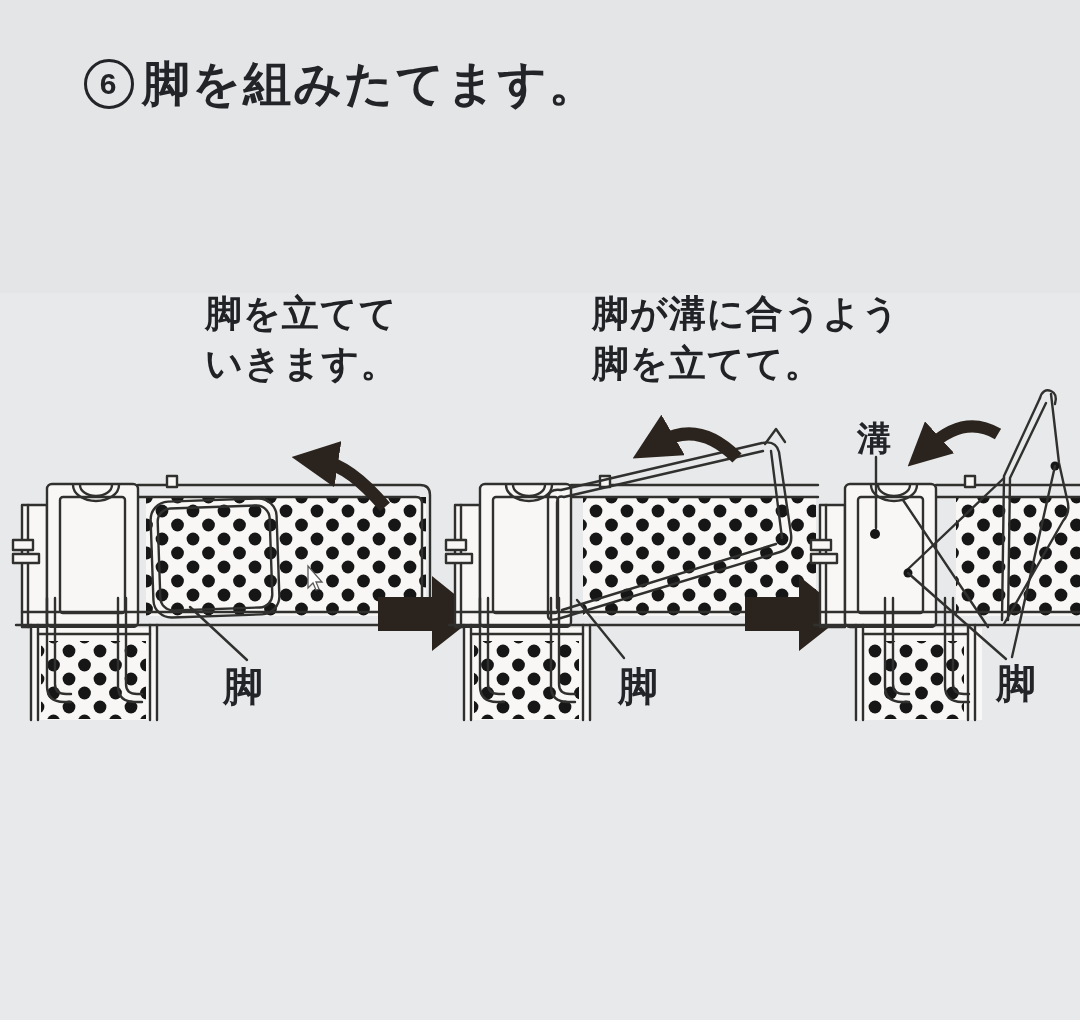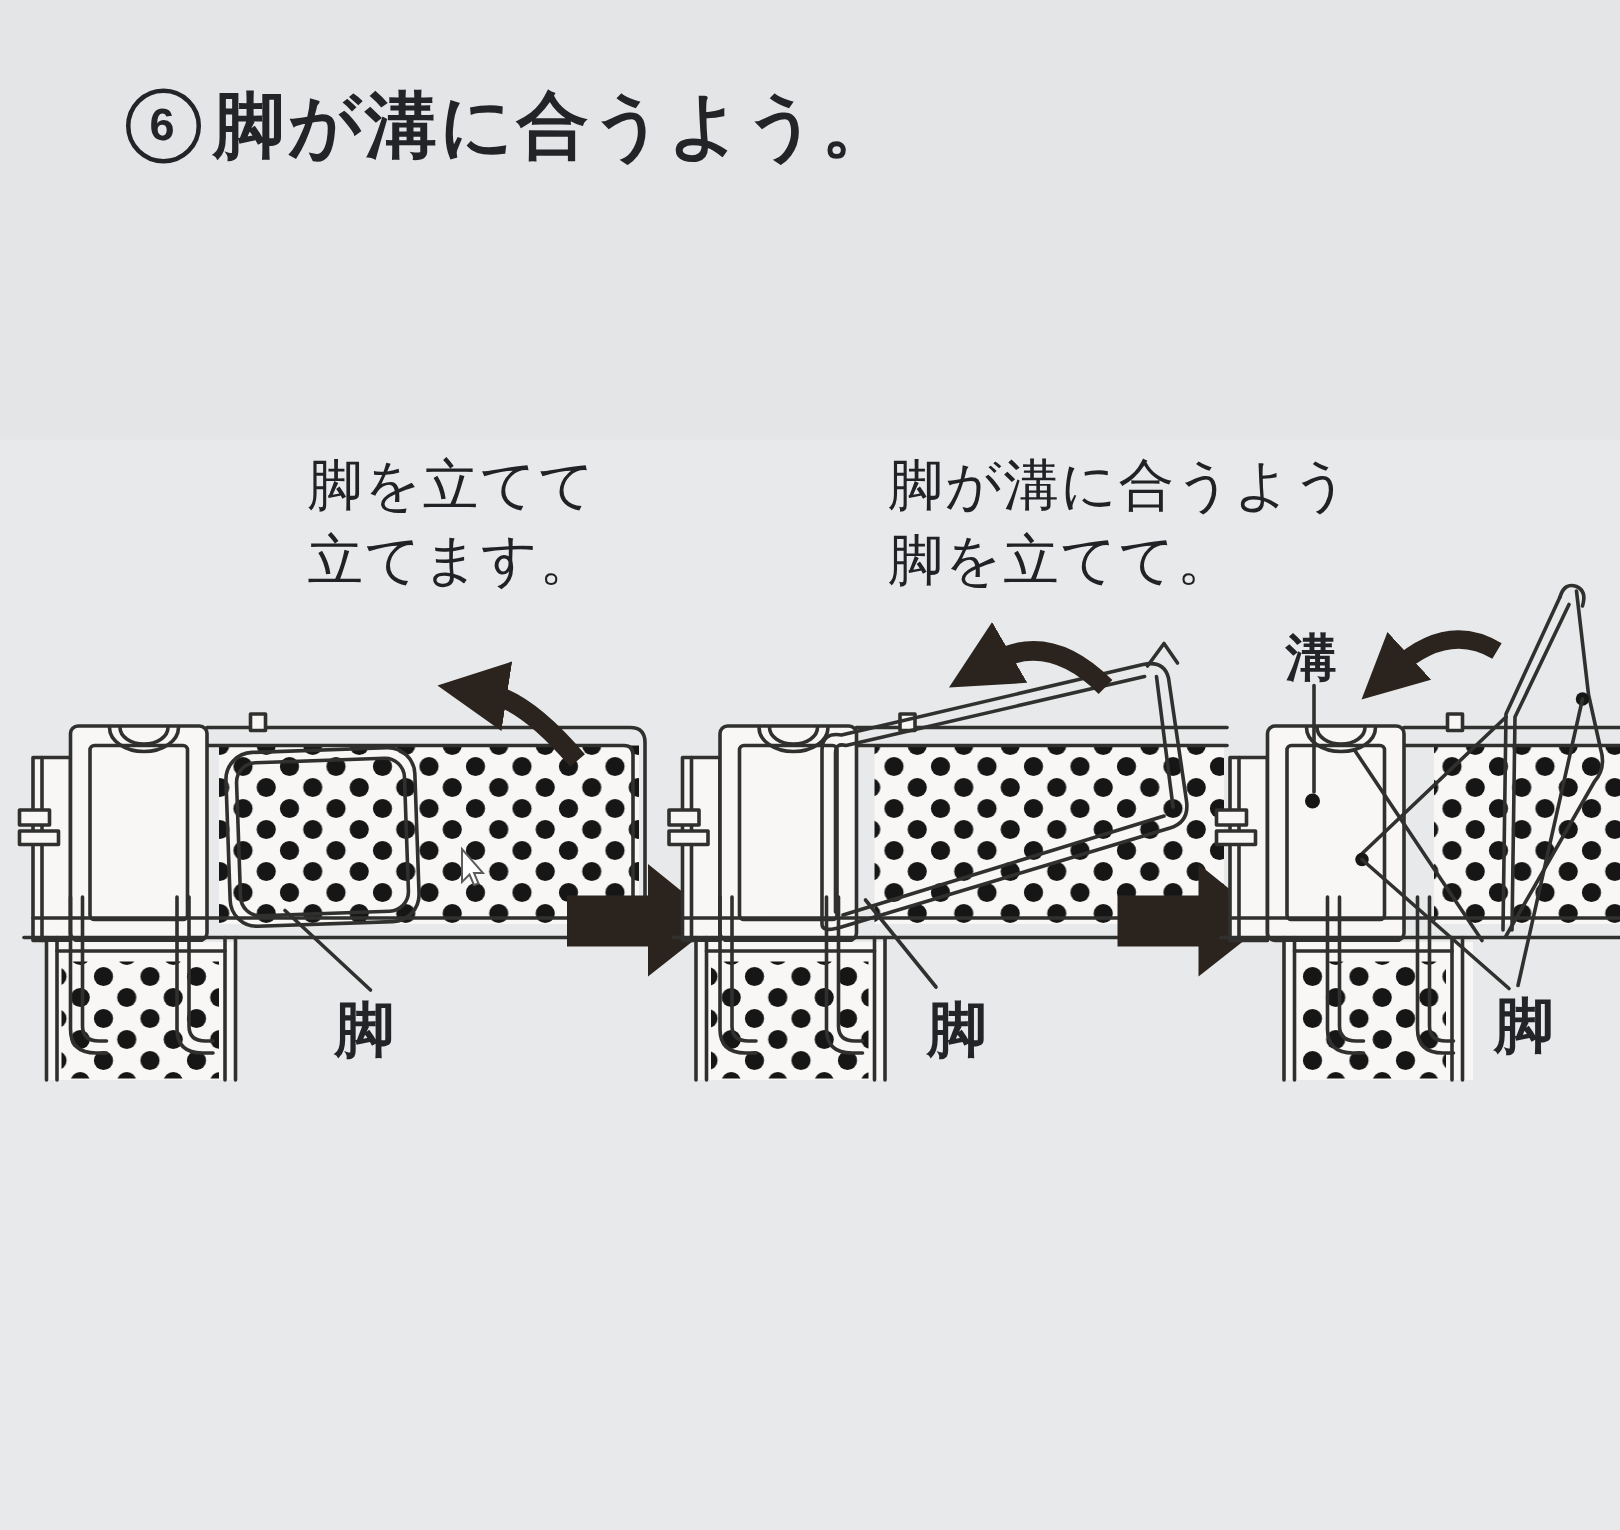--- a/index.html
+++ b/index.html
@@ -18,49 +18,49 @@
     position:absolute;left:84px;top:52px;
     display:flex;align-items:center;gap:8px;
     font-size:48px;font-weight:700;letter-spacing:2px;
   }
   .step-circle{
     width:44px;height:44px;border:3.5px solid var(--color-text,#222428);
     border-radius:50%;display:flex;align-items:center;justify-content:center;
     font-size:30px;font-weight:700;flex:0 0 auto;
   }
   .caption{
-    position:absolute;top:299px;
-    font-size:37px;font-weight:400;line-height:50px;letter-spacing:1px;
+    position:absolute;top:289px;
+    font-size:37px;font-weight:700;line-height:50px;letter-spacing:1px;
     color:#212225;white-space:nowrap;
   }
   .caption.c1{left:205px;}
   .caption.c2{left:592px;}
   svg.diagram{position:absolute;left:0;top:293px;}
   svg .ink{stroke:var(--color-ink,#30312f);stroke-width:2.4;fill:none;stroke-linejoin:round;stroke-linecap:round;}
   svg .fillw{fill:var(--color-deck_fill,#f8f7f5);}
   svg text.lbl{font-size:40px;font-weight:600;fill:#222428;text-anchor:middle;}
   svg text.lbl-sm{font-size:34px;font-weight:600;fill:#222428;text-anchor:middle;}
   svg .thick{stroke:var(--color-arrow_fill,#2b241e);fill:none;stroke-linecap:butt;}
   svg .blk{fill:var(--color-arrow_fill,#2b241e);stroke:none;}
 </style>
 </head>
 <body style="--color-background_top: #e4e5e7; --color-background_panel: #e8e9ea; --color-ink: #30312f; --color-arrow_fill: #2b241e; --color-deck_fill: #f8f7f5; --color-dot: #161616; --color-text: #222428;">
 
 <div class="page">
 
   <div class="title">
     <span class="step-circle">6</span>
-    <span>脚が溝に合うよう。</span>
+    <span>脚を組みたてます。</span>
   </div>
 
   <div class="panel"></div>
 
   <div class="caption c1">
     <div>脚を立てて</div>
-    <div>立てます。</div>
+    <div>いきます。</div>
   </div>
   <div class="caption c2">
     <div>脚が溝に合うよう</div>
     <div>脚を立てて。</div>
   </div>
 
   <svg class="diagram" width="1080" height="727" viewBox="0 293 1080 727" xmlns="http://www.w3.org/2000/svg">
     <defs>
       <pattern id="dots" patternUnits="userSpaceOnUse" width="31" height="28">
         <circle cx="7" cy="7" r="6.4" fill="#161616"></circle>

